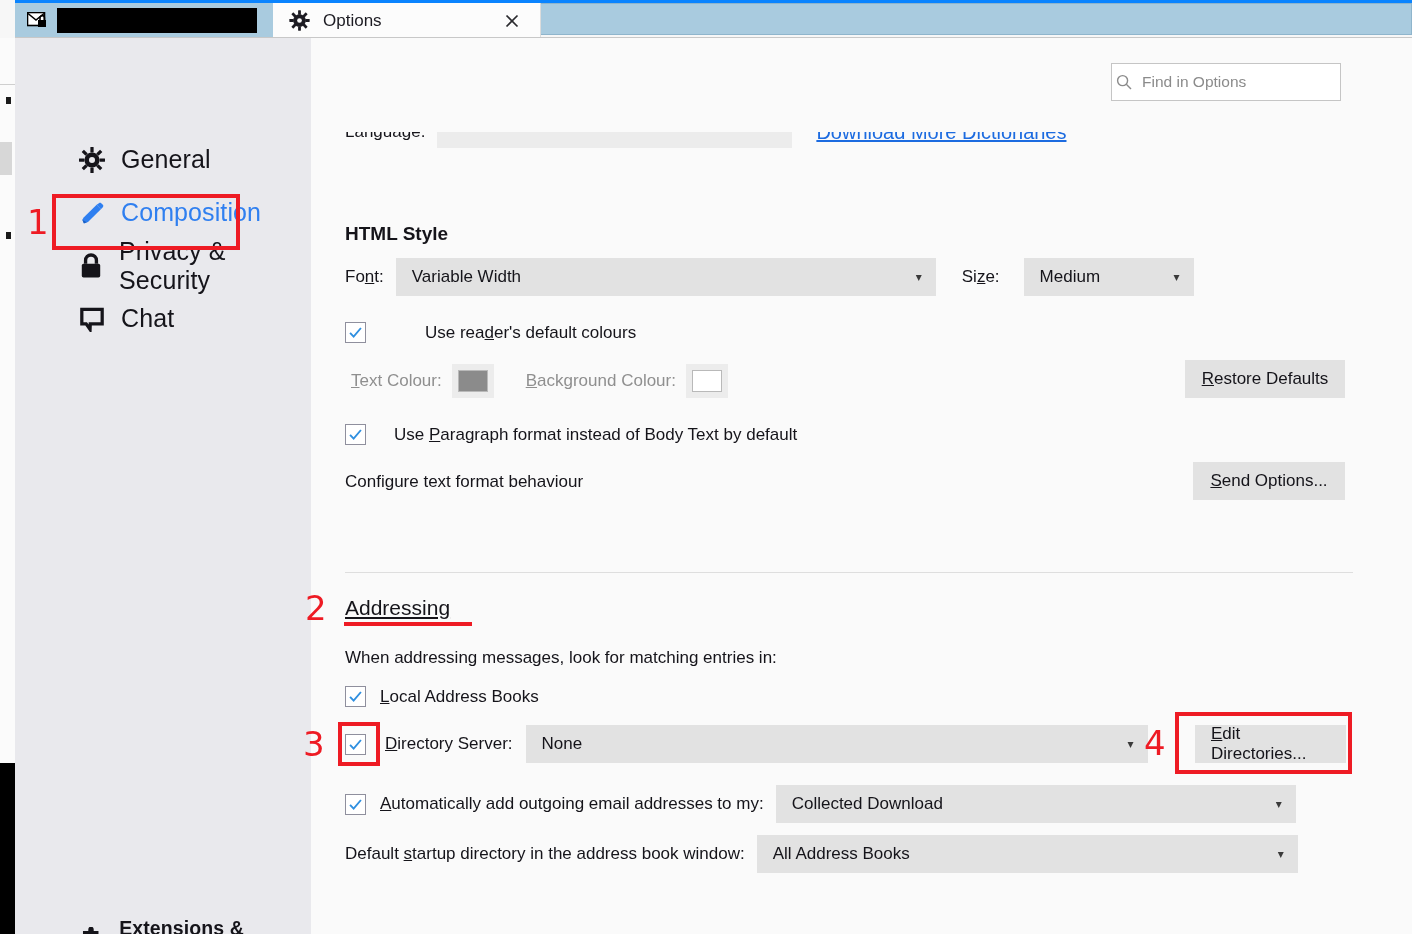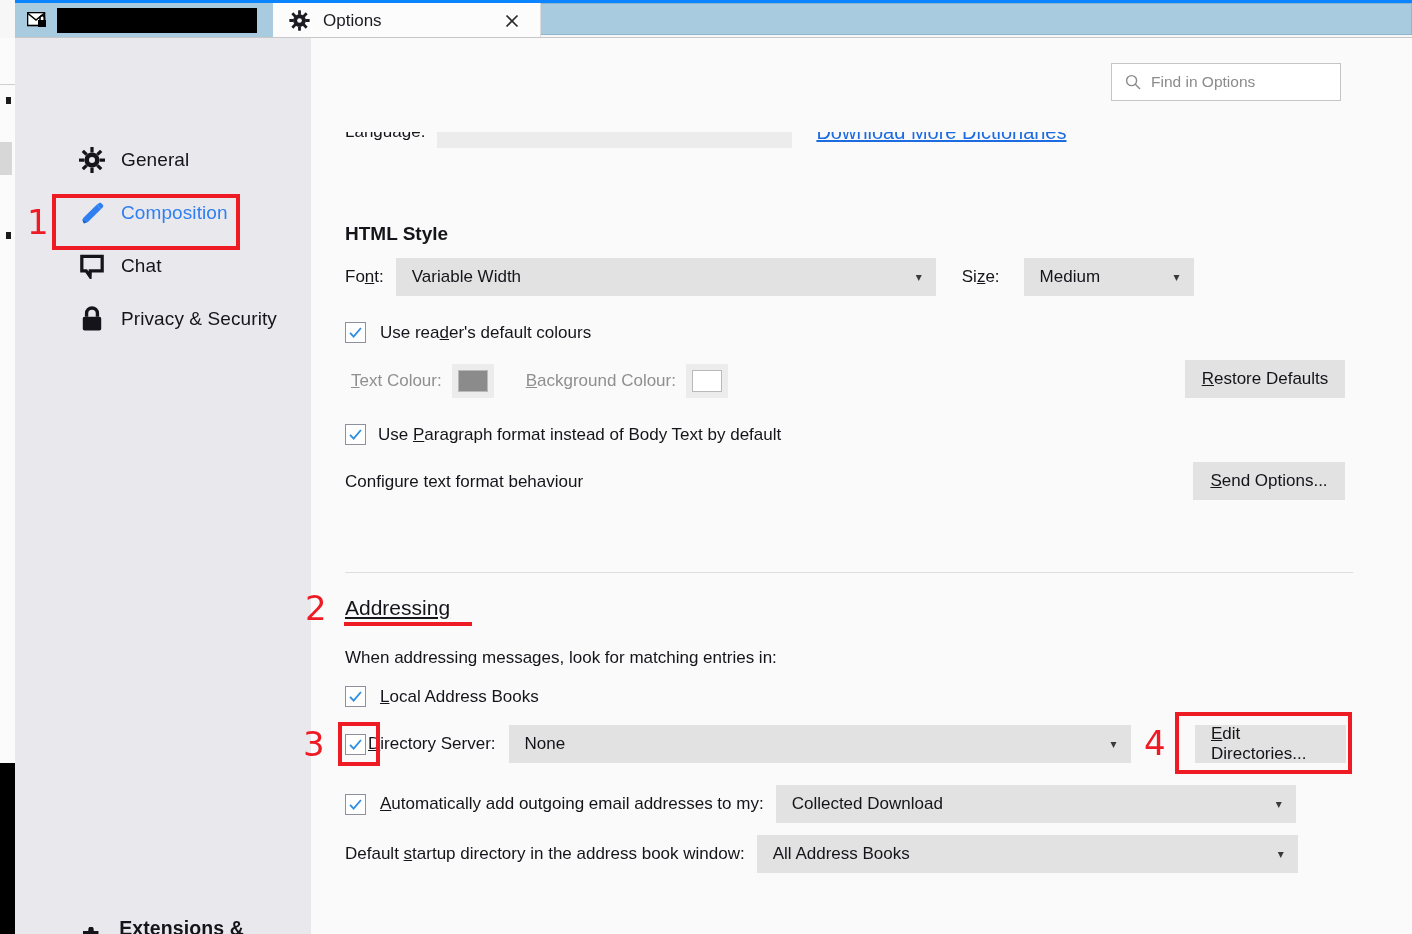--- a/index.html
+++ b/index.html
@@ -33,31 +33,31 @@
   .tab-label{font-size:17px;color:#1c1b22;margin-left:13px;}
   .tab-close{position:absolute;right:20px;top:10px;width:16px;height:16px;}
 
   .ic{display:inline-block;line-height:0;}
 
   
   .sidebar{position:absolute;left:15px;top:38px;width:296px;height:896px;background:#e9e9ed;}
   .nav{position:absolute;left:45px;top:95px;width:250px;}
   .nav-item{display:flex;align-items:center;height:53px;padding-left:17px;box-sizing:border-box;}
   .nav-icon{width:30px;display:flex;justify-content:center;align-items:center;}
-  .nav-text{font-size:19px;color:#15141a;margin-left:14px;letter-spacing:.1px;}
+  .nav-text{font-size:25px;color:#15141a;margin-left:14px;letter-spacing:.1px;}
   .nav-item.sel .nav-text{color:#2f7ff0;}
   .nav-bottom{position:absolute;left:62px;top:882px;display:flex;align-items:center;
               overflow:hidden;height:40px;}
   .nav-bottom .nav-text{font-size:19.5px;color:#15141a;font-weight:bold;}
 
   
   .content{position:absolute;left:311px;top:38px;width:1101px;height:896px;background:#fafafa;overflow:hidden;}
 
   .searchbox{position:absolute;left:800px;top:25px;width:230px;height:38px;background:#fff;
-             border:1px solid #c5c5c5;box-sizing:border-box;display:flex;align-items:center;padding-left:13px;}
+             border:1px solid #c5c5c5;box-sizing:border-box;display:flex;align-items:center;padding-left:4px;}
   .search-ph{font-size:15.5px;color:#8b8b8b;margin-left:10px;}
 
   
   .lang-clip{position:absolute;left:34px;top:94px;width:1040px;height:18px;overflow:hidden;}
   .lang-inner{position:relative;top:-16px;display:flex;align-items:center;}
   .lang-label{font-size:17px;color:#15141a;}
   .lang-select{width:355px;height:32px;background:#ececec;margin-left:12px;}
   .lang-link{font-size:20px;color:#1c6be0;margin-left:24px;text-decoration:underline;}
 
   .sec-title{position:absolute;font-size:19px;color:#15141a;font-weight:bold;}
@@ -178,34 +178,34 @@
             <path d="M16.3 4.3 L20.2 8.5 L22 6.6 C22.6 6 22.6 5 22 4.4 L20.5 2.9 C19.9 2.3 19 2.3 18.4 2.9 Z" fill="#2f7ff0"></path>
             <path d="M3.2 18.5 L4.5 21.4 L7.2 20.5 Z" fill="#1b5fc0"></path>
           </svg>
         </span>
         <span class="nav-text">Composition</span>
       </div>
 
       <div class="nav-item">
         <span class="nav-icon ic">
           <svg width="26" height="26" viewBox="0 0 24 24">
-            <path d="M2.6 3.2 h18.8 v13.2 h-11 l-0.2 5.2 l-3.6 -5.2 h-4 Z" fill="none" stroke="#15141a" stroke-width="3"></path>
+            <rect x="3.5" y="10" width="17" height="12.5" rx="1.6" fill="#15141a"></rect>
+            <path d="M7 10 V6.8 a5 5 0 0 1 10 0 V10" fill="none" stroke="#15141a" stroke-width="3.1"></path>
           </svg>
         </span>
-        <span class="nav-text">Chat</span>
+        <span class="nav-text">Privacy &amp; Security</span>
       </div>
 
       <div class="nav-item">
         <span class="nav-icon ic">
           <svg width="26" height="26" viewBox="0 0 24 24">
-            <rect x="3.5" y="10" width="17" height="12.5" rx="1.6" fill="#15141a"></rect>
-            <path d="M7 10 V6.8 a5 5 0 0 1 10 0 V10" fill="none" stroke="#15141a" stroke-width="3.1"></path>
+            <path d="M2.6 3.2 h18.8 v13.2 h-11 l-0.2 5.2 l-3.6 -5.2 h-4 Z" fill="none" stroke="#15141a" stroke-width="3"></path>
           </svg>
         </span>
-        <span class="nav-text">Privacy &amp; Security</span>
+        <span class="nav-text">Chat</span>
       </div>
     </div>
 
     <div class="nav-bottom">
       <span class="nav-icon ic">
         <svg width="26" height="26" viewBox="0 0 24 24">
           <path d="M9.5 2.2 a2.4 2.4 0 0 1 5 0 v1.6 h4.4 v4.6 h1.5 a2.4 2.4 0 0 1 0 5 h-1.5 v4.6 h-4.6
                    v-1.5 a2.4 2.4 0 0 0 -5 0 v1.5 H4.6 v-4.6 H3.1 a2.4 2.4 0 0 1 0 -5 h1.5 V3.8 h4.9 Z" fill="#15141a"></path>
         </svg>
       </span>
@@ -241,21 +241,21 @@
         <span class="val">Variable Width</span>
         <span class="chev">▾</span>
       </span>
       <span class="lbl" style="margin-left:26px;">Si<span style="text-decoration:underline">z</span>e:</span>
       <span class="combo" style="width:170px;margin-left:24px;">
         <span class="val">Medium</span>
         <span class="chev">▾</span>
       </span>
     </div>
 
-    <div class="row" style="left:34px;top:284px;">
+    <div class="row" style="left:34px;top:284px;gap:45px;">
       <span class="cbx">
         <svg width="15" height="15" viewBox="0 0 16 16">
             <path d="M2.2 8.4 L6 12.4 L13.8 3.2" fill="none" stroke="#2f8fe0" stroke-width="2"></path>
           </svg>
       </span>
       <span class="lbl" style="margin-left:14px;">Use rea<span style="text-decoration:underline">d</span>er's default colours</span>
     </div>
 
     <div class="row" style="left:40px;top:326px;">
       <span class="lbl dim"><span style="text-decoration:underline">T</span>ext Colour:</span>
@@ -271,21 +271,21 @@
     <div class="btn" style="position:absolute;left:874px;top:322px;width:160px;">
       <span><span style="text-decoration:underline">R</span>estore Defaults</span>
     </div>
 
     <div class="row" style="left:34px;top:386px;">
       <span class="cbx">
         <svg width="15" height="15" viewBox="0 0 16 16">
             <path d="M2.2 8.4 L6 12.4 L13.8 3.2" fill="none" stroke="#2f8fe0" stroke-width="2"></path>
           </svg>
       </span>
-      <span class="lbl" style="margin-left:12px;">Use <span style="text-decoration:underline">P</span>aragraph format instead of Body Text by default</span>
+      <span class="lbl" style="margin-left:28px;">Use <span style="text-decoration:underline">P</span>aragraph format instead of Body Text by default</span>
     </div>
 
     <div class="lbl" style="position:absolute;left:34px;top:434px;">Configure text format behaviour</div>
 
     <div class="btn" style="position:absolute;left:882px;top:424px;width:152px;">
       <span><span style="text-decoration:underline">S</span>end Options...</span>
     </div>
 
     <div class="divider"></div>
 
@@ -301,21 +301,21 @@
       </span>
       <span class="lbl" style="margin-left:14px;"><span style="text-decoration:underline">L</span>ocal Address Books</span>
     </div>
 
     <div class="row" style="left:34px;top:687px;">
       <span class="cbx">
         <svg width="15" height="15" viewBox="0 0 16 16">
             <path d="M2.2 8.4 L6 12.4 L13.8 3.2" fill="none" stroke="#2f8fe0" stroke-width="2"></path>
           </svg>
       </span>
-      <span class="lbl" style="margin-left:2px;"><span style="text-decoration:underline">D</span>irectory Server:</span>
+      <span class="lbl" style="margin-left:19px;"><span style="text-decoration:underline">D</span>irectory Server:</span>
       <span class="combo" style="width:622px;margin-left:13px;">
         <span class="val">None</span>
         <span class="chev">▾</span>
       </span>
     </div>
 
     <div class="btn" style="position:absolute;left:884px;top:687px;width:151px;">
       <span><span style="text-decoration:underline">E</span>dit Directories...</span>
     </div>
 

